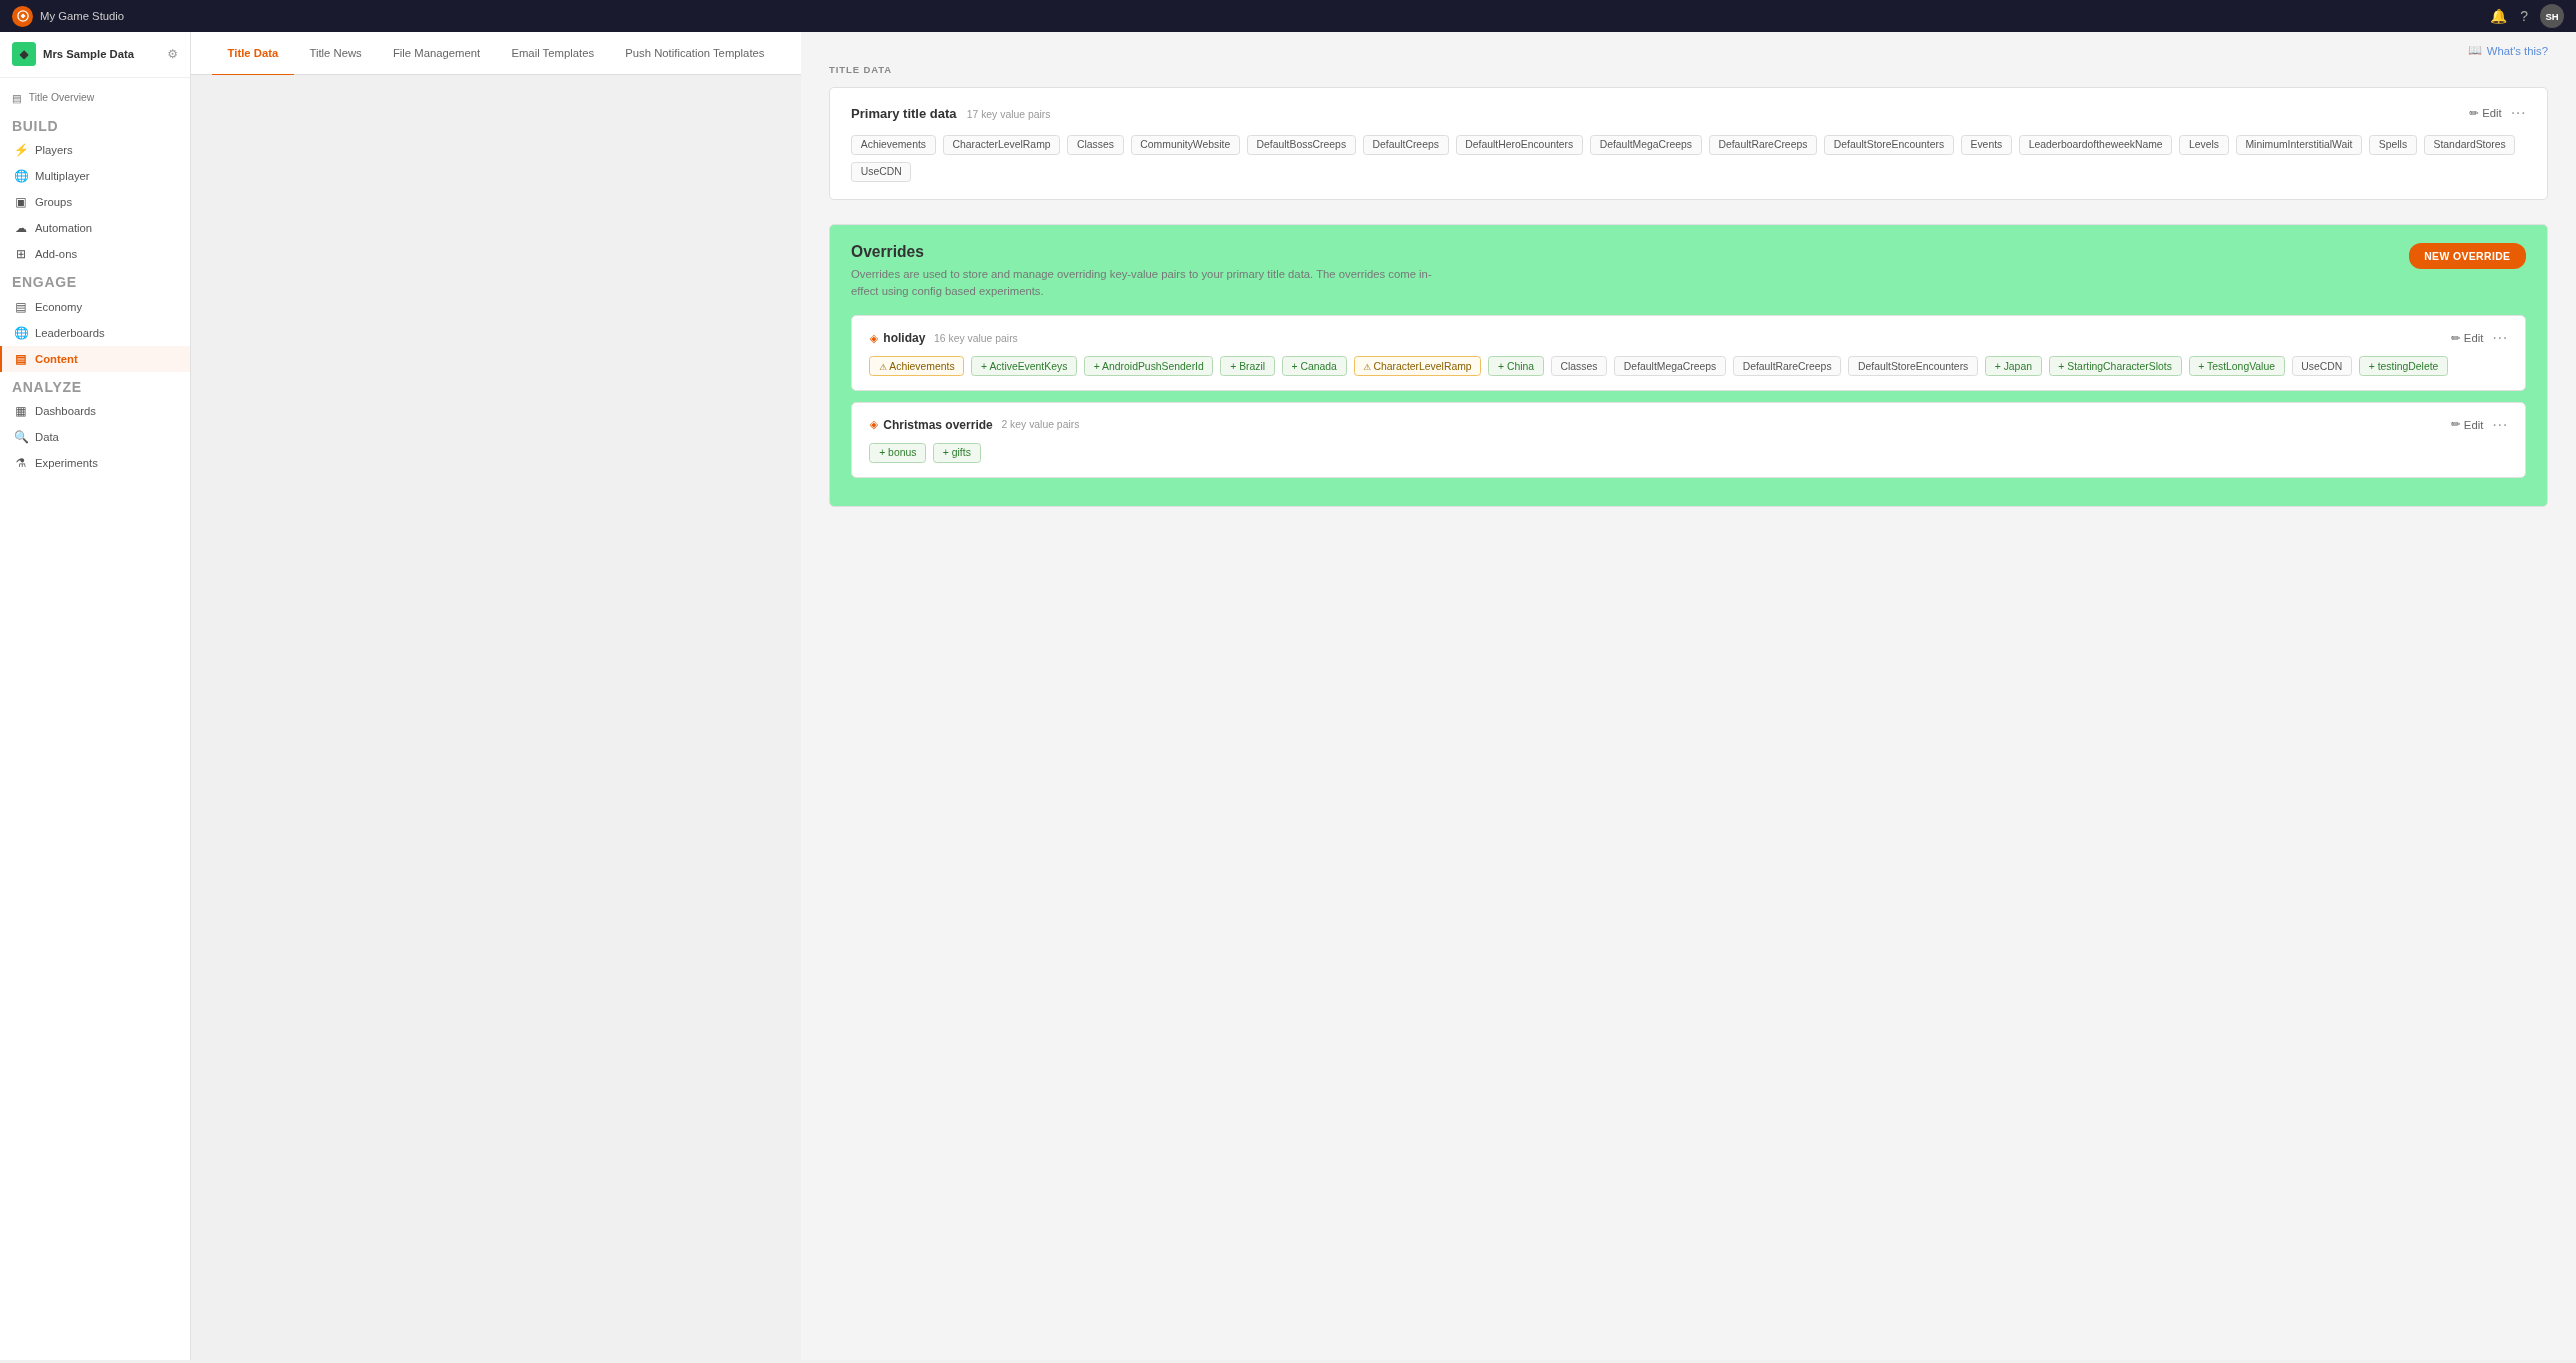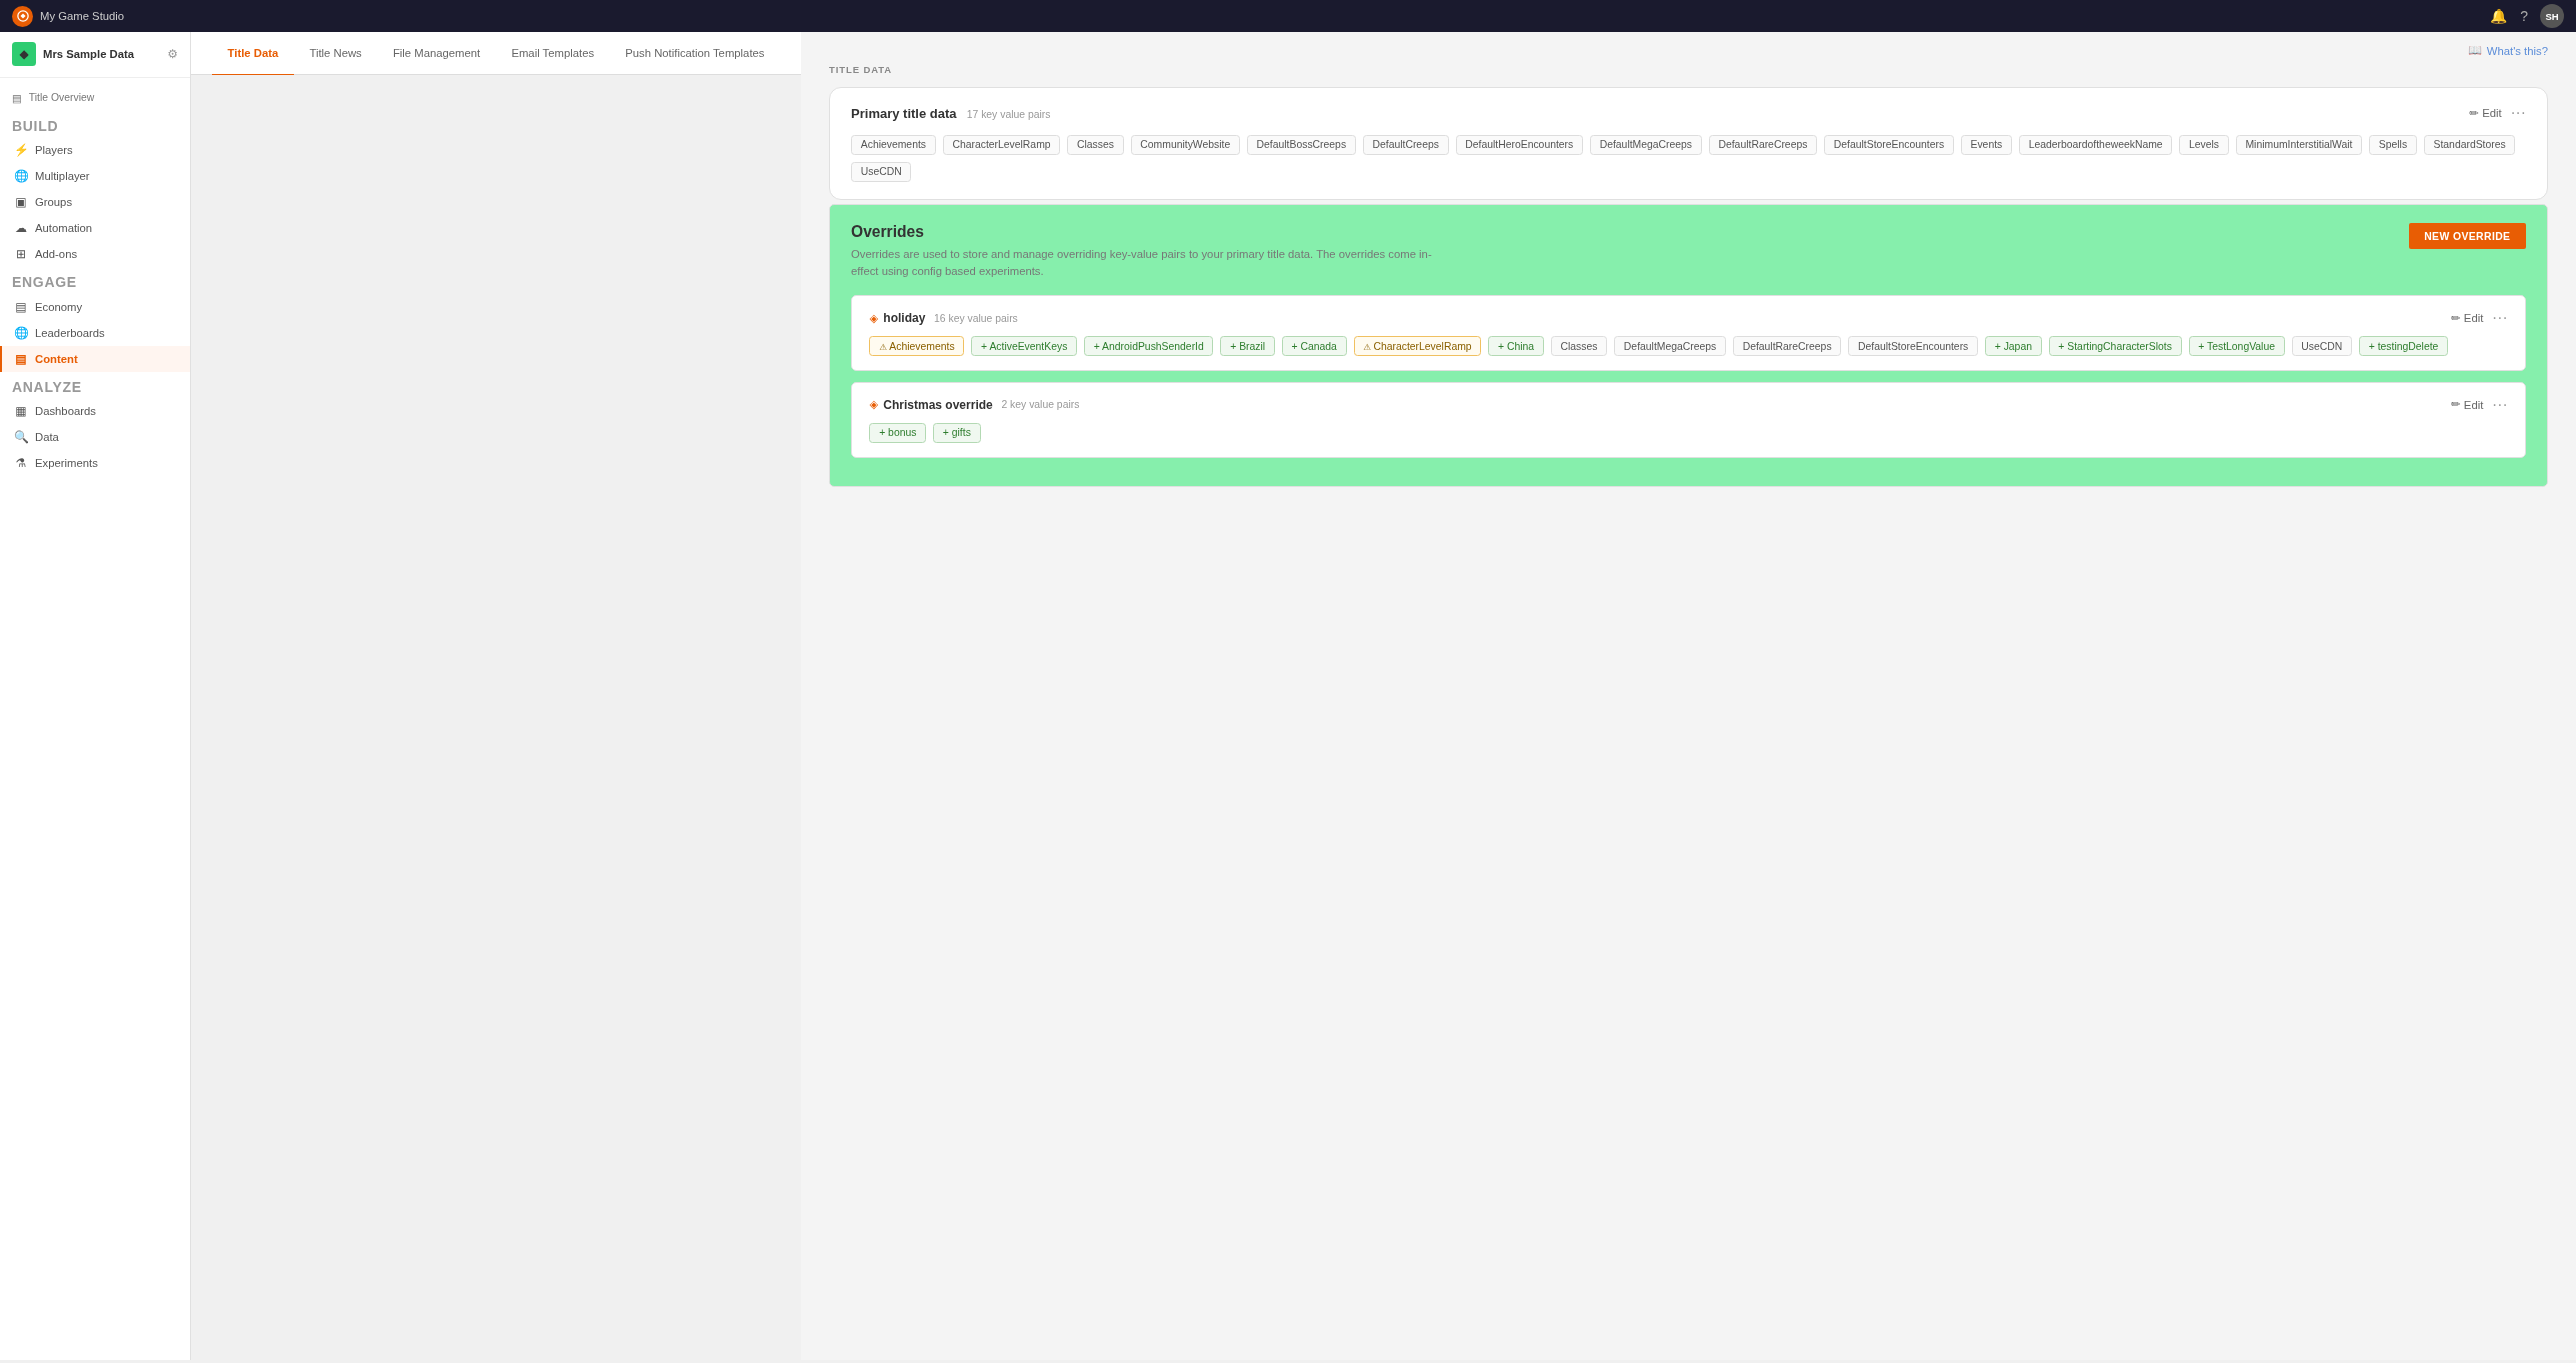--- a/index.html
+++ b/index.html
@@ -152,24 +152,24 @@
       font-weight: 700;
       letter-spacing: 0.9px;
       color: #888;
       text-transform: uppercase;
       margin-bottom: 12px;
     }
 
     
     .card {
       background: #fff;
-      border-radius: 12px;
+      border-radius: 5px;
       border: 0.9px solid #e0e0e0;
       padding: 17.4px 21px;
-      margin-bottom: 4px;
+      margin-bottom: 24px;
     }
 
     .card-header {
       display: flex;
       align-items: center;
       justify-content: space-between;
       margin-bottom: 14px;
     }
     .card-title { font-size: 13px; font-weight: 600; color: #333; }
     .card-subtitle { font-size: 10.4px; color: #999; margin-left: 7px; }
@@ -201,21 +201,21 @@
       align-items: flex-start;
       justify-content: space-between;
       margin-bottom: 15.6px;
     }
     .overrides-title { font-size: 15.6px; font-weight: 600; color: #333; margin-bottom: 5.2px; }
     .overrides-desc { font-size: 11.3px; color: #777; max-width: 590px; line-height: 1.5; }
     .new-override-btn {
       background: #e85d04;
       color: #fff;
       border: none;
-      border-radius: 2px;
+      border-radius: 12px;
       padding: 7.8px 15.6px;
       font-size: 10.4px;
       font-weight: 700;
       letter-spacing: 0.4px;
       cursor: pointer;
       white-space: nowrap;
       text-transform: uppercase;
     }
 
     .override-card {

